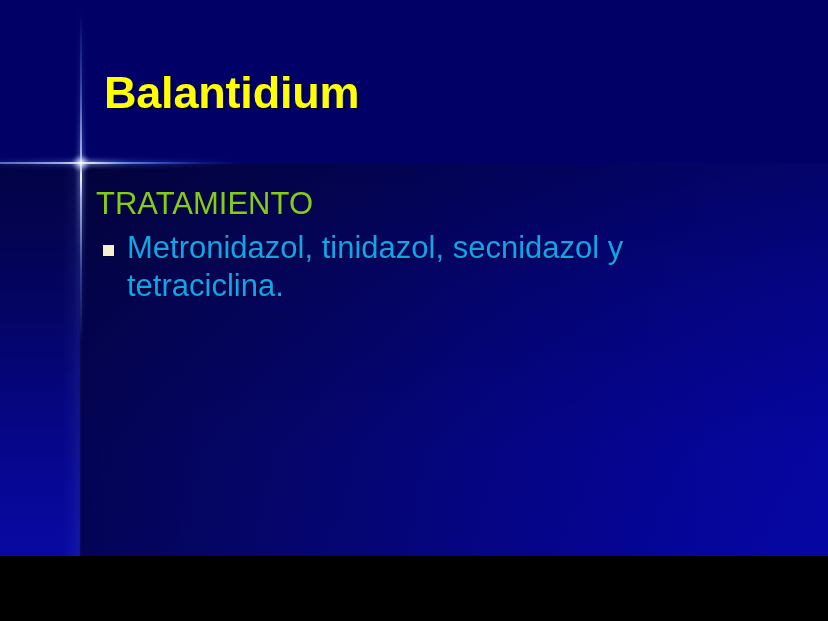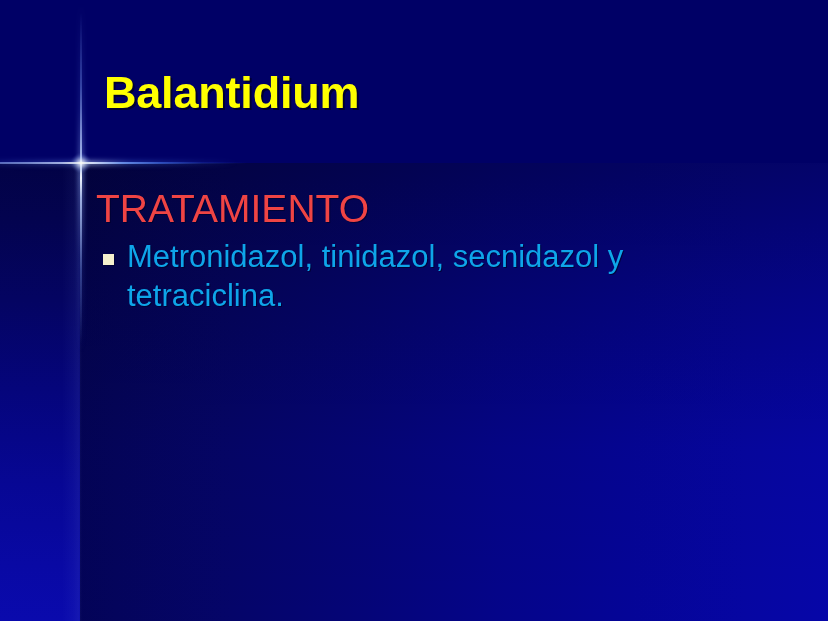--- a/index.html
+++ b/index.html
@@ -8,21 +8,21 @@
     padding: 0;
     background: #000000;
   }
   body {
     font-family: "Liberation Sans", sans-serif;
   }
 
   #slide {
     position: relative;
     width: 828px;
-    height: 621px;
+    height: 556px;
     overflow: hidden;
     background: #000066;
   }
 
   
 
   
   .bg-content {
     position: absolute;
     left: 0;
@@ -194,22 +194,22 @@
   }
 
   .body-block {
     position: absolute;
     left: 96px;
     top: 186px;
     width: 672px;
   }
 
   .lead-line {
-    font-size: 39px;
-    color: #ef4444;
+    font-size: 31px;
+    color: #84cc16;
     line-height: 1.18;
     text-shadow: 1px 1px 0 rgba(0,0,45,0.75);
     margin: 0 0 6px 0;
   }
 
   .bullet-list {
     list-style: none;
     margin: 0;
     padding: 0;
   }

